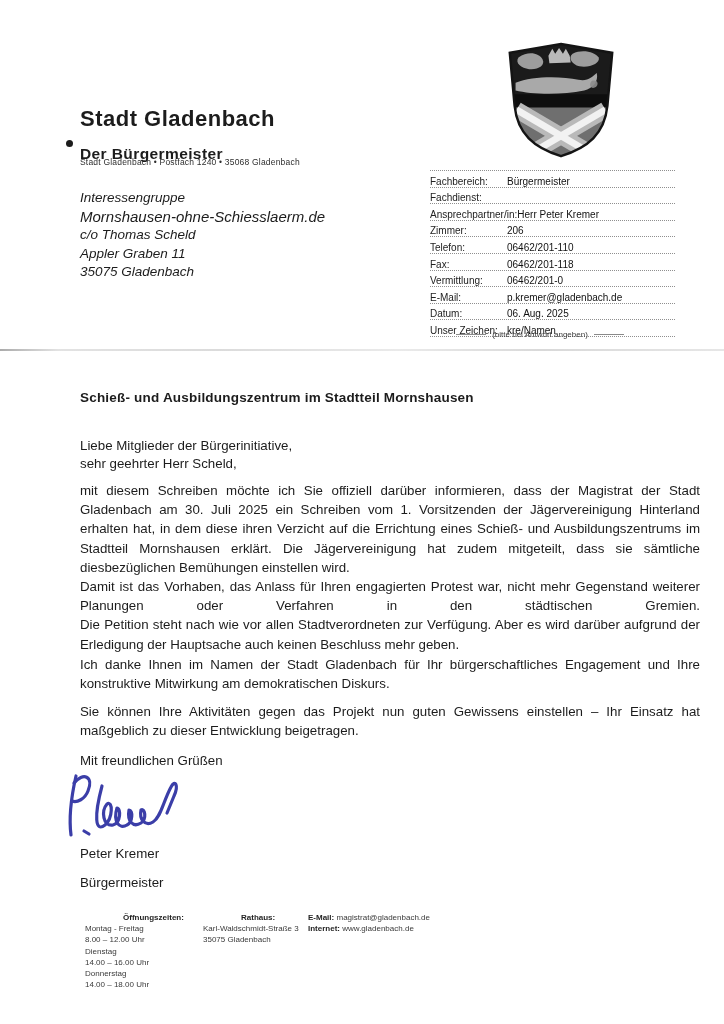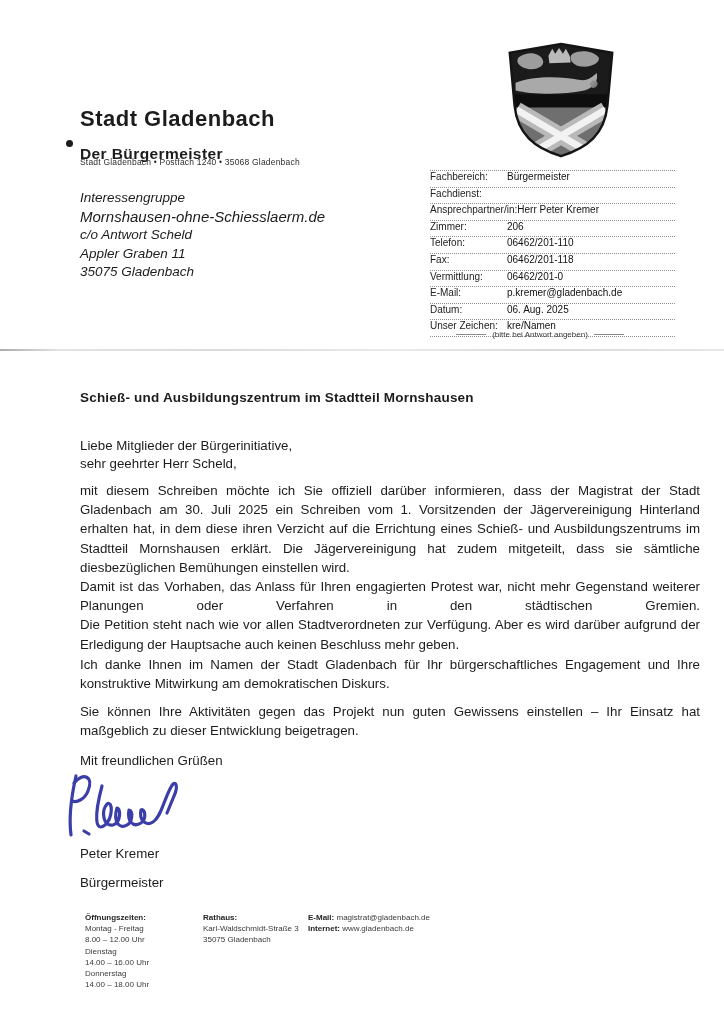--- a/index.html
+++ b/index.html
@@ -12,21 +12,21 @@
   .role-line{font-size:15.5px;font-weight:bold;letter-spacing:.4px;margin-top:12px;}
   .role-bullet{width:7px;height:7px;border-radius:50%;background:#1c1c1c;}
   .return-line{font-size:8.5px;color:#2e2e2e;letter-spacing:.2px;}
 
   
   .recipient div{font-size:13.5px;line-height:18.5px;font-style:italic;}
   .recipient .big{font-size:15px;}
 
   
   .info-table{width:245px;border-top:1px dotted #8f8f8f;font-size:10px;}
-  .info-row{display:flex;align-items:flex-start;height:15.6px;border-bottom:1px dotted #8f8f8f;}
+  .info-row{display:flex;align-items:flex-end;height:15.6px;border-bottom:1px dotted #8f8f8f;}
   .info-row .lbl{min-width:77px;white-space:nowrap;color:#222;}
   .info-row .val{white-space:nowrap;color:#111;}
   .reply-note{display:flex;align-items:center;justify-content:center;gap:6px;
               font-size:8px;color:#3a3a3a;width:250px;}
   .reply-note .dash{flex:0 0 30px;border-top:1px solid #8a8a8a;height:0;}
 
   
   .fold-line{left:0;top:349px;width:724px;height:2px;
     background:linear-gradient(to right,#8f8f8f 0%,#d9d9d9 8%,#cfcfcf 30%,#e3e3e3 55%,#cccccc 75%,#dedede 100%);
     opacity:.75;}
@@ -35,21 +35,21 @@
   .subject{font-size:13.5px;font-weight:bold;letter-spacing:.2px;}
   .bodytext{font-size:13.3px;line-height:19.2px;width:620px;}
   .para{text-align:justify;}
   .force-last{text-align:justify;text-align-last:justify;}
 
   
   .signer div{font-size:13.3px;line-height:18px;margin-top:11px;}
 
   
   .fcol{font-size:8px;line-height:11.2px;color:#3a3a3a;}
-  .fcol .fhead{font-weight:bold;color:#1f1f1f;}
+  .fcol .fhead{font-weight:bold;color:#1f1f1f;margin-left:38px;}
   .fcol .muted{color:#8a8a8a;}
   .fcol .blb{font-weight:bold;color:#1f1f1f;}
 </style>
 </head>
 <body>
 
 <div class="page">
 
   <svg class="abs" style="left:503px;top:40px" width="116" height="126" viewBox="0 0 120 130" aria-hidden="true">
     <defs>
@@ -75,21 +75,21 @@
   </svg>
 
   <div class="abs org-title" style="left:80px;top:106px">Stadt Gladenbach</div>
   <div class="abs role-bullet" style="left:66px;top:140px"></div>
   <div class="abs role-line" style="left:80px;top:133px">Der Bürgermeister</div>
   <div class="abs return-line" style="left:80px;top:157px">Stadt Gladenbach  •  Postfach 1240  •  35068 Gladenbach</div>
 
   <div class="abs recipient" style="left:80px;top:189px">
     <div>Interessengruppe</div>
     <div class="big">Mornshausen-ohne-Schiesslaerm.de</div>
-    <div>c/o Antwort Scheld</div>
+    <div>c/o Thomas Scheld</div>
     <div>Appler Graben 11</div>
     <div>35075 Gladenbach</div>
   </div>
 
   <div class="abs info-table" style="left:430px;top:170px">
     <div class="info-row">
       <span class="lbl">Fachbereich:</span>
       <span class="val">Bürgermeister</span>
     </div>
     <div class="info-row">

